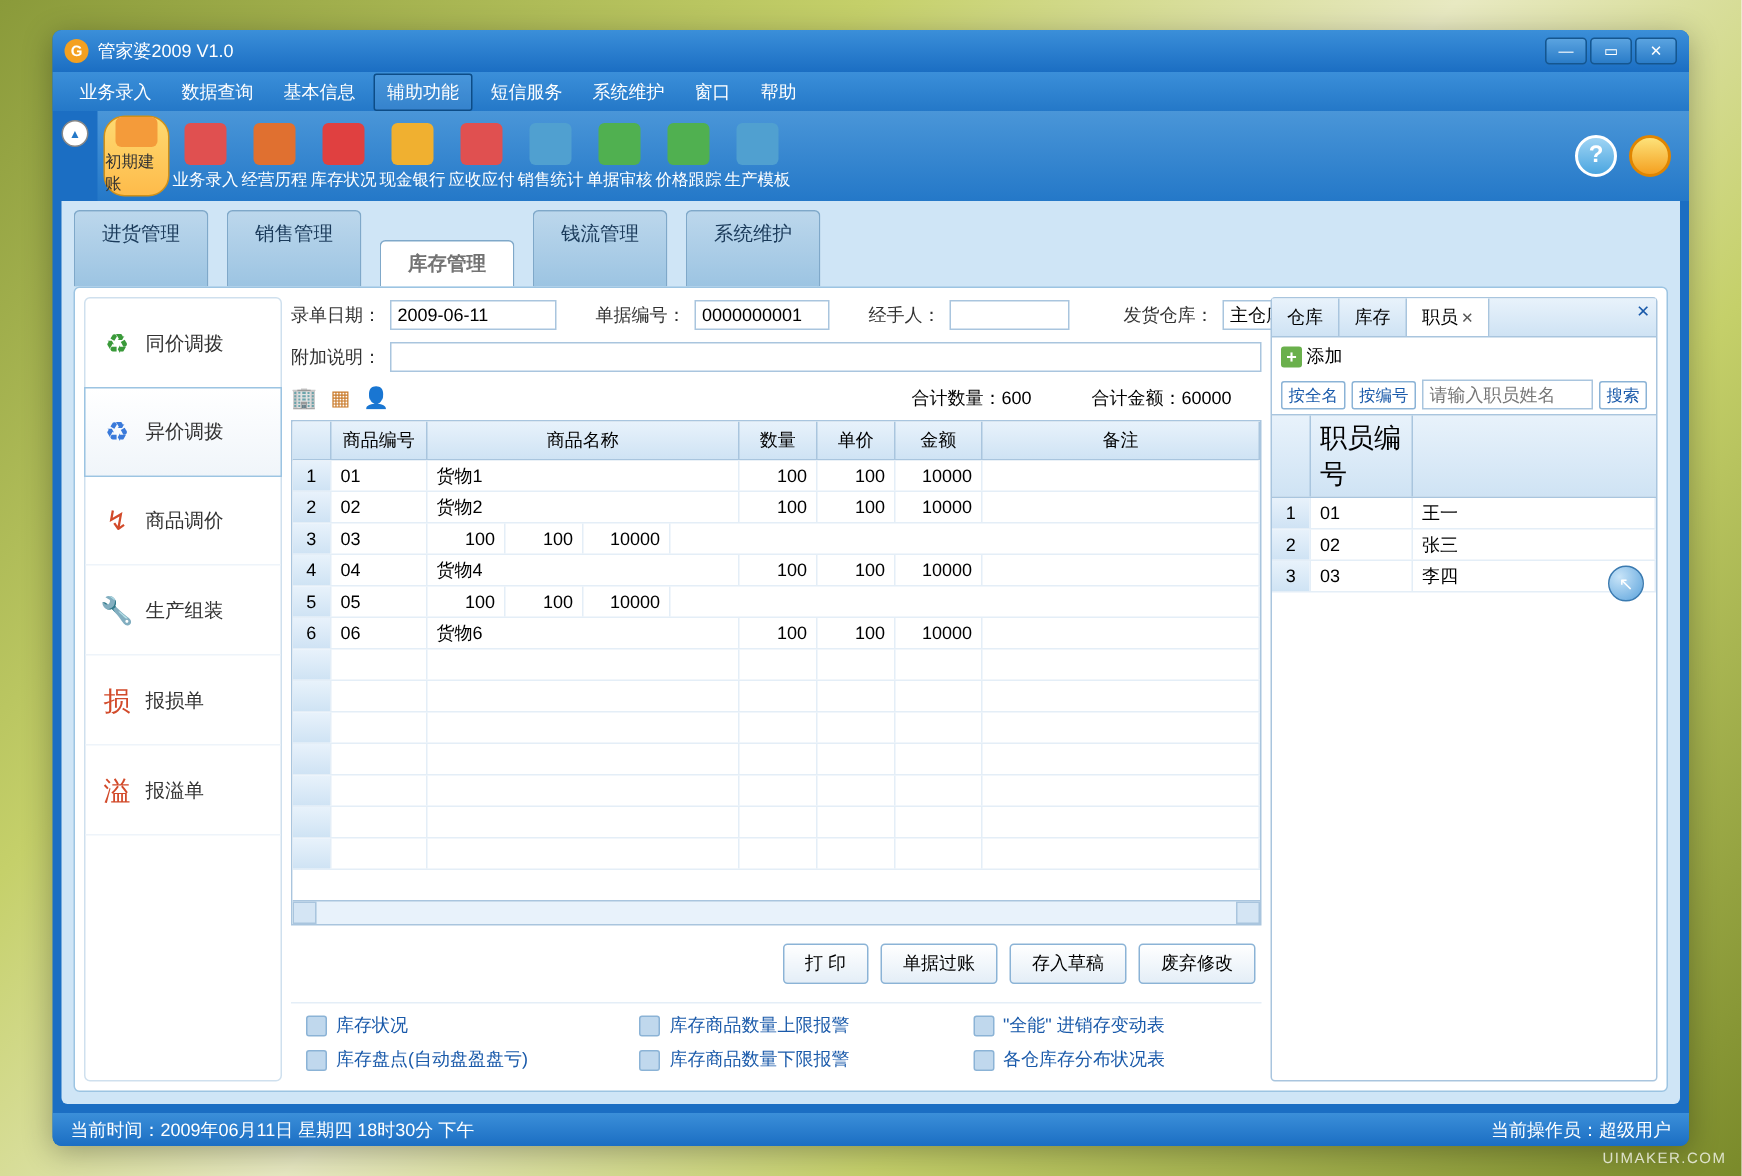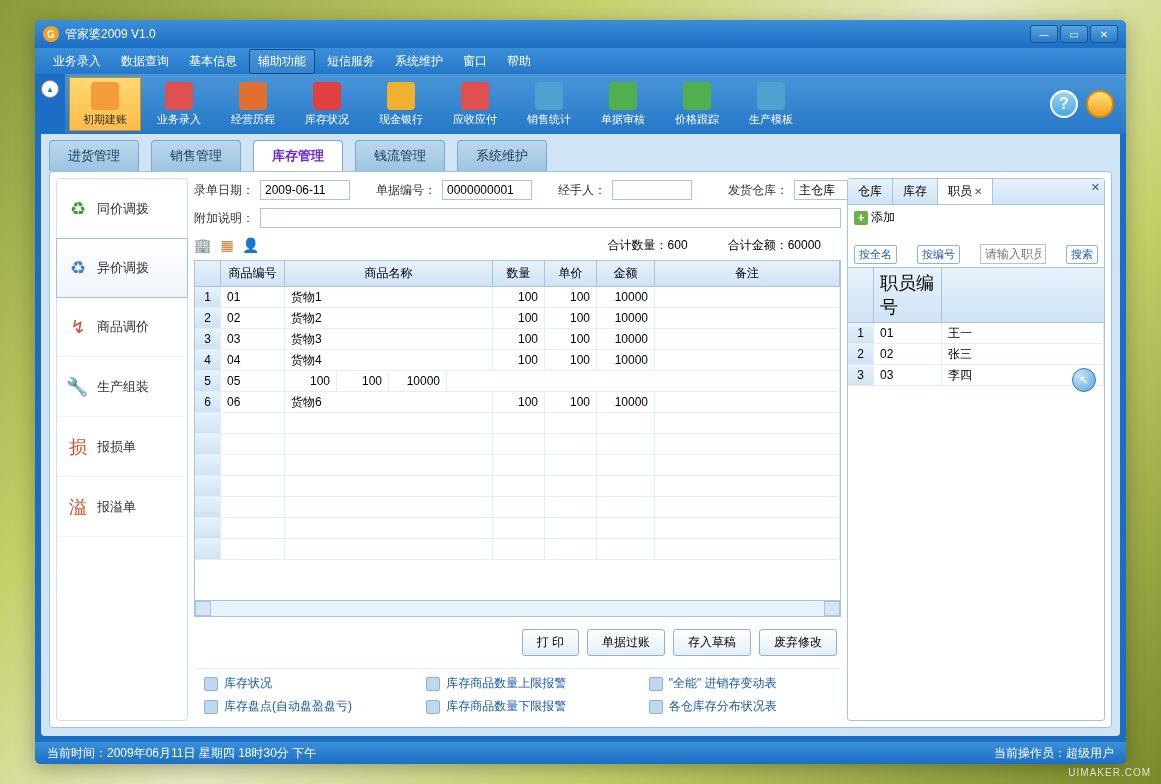--- a/index.html
+++ b/index.html
@@ -9,31 +9,31 @@
 .titlebar .app-icon { width: 16px; height: 16px; background: #f4a020; border-radius: 50%; margin-right: 6px; display: flex; align-items: center; justify-content: center; font-size: 10px; color: #fff; font-weight: bold; }
 .titlebar .title { flex: 1; font-size: 12px; }
 .titlebar .win-btns { display: flex; gap: 0; }
 .titlebar .win-btn { width: 28px; height: 18px; background: linear-gradient(to bottom,#5aa3e0,#2a7cc8); border: 1px solid #15568f; border-radius: 3px; margin-left: 2px; display: flex; align-items: center; justify-content: center; color: #fff; font-size: 10px; cursor: pointer; }
 .menubar { height: 26px; background: linear-gradient(to bottom,#3b8fd9,#2478c8); display: flex; align-items: center; padding: 0 10px; gap: 4px; color: #fff; }
 .menubar .menu-item { padding: 3px 8px; cursor: pointer; border-radius: 2px; }
 .menubar .menu-item.active { border: 1px solid #0d4c86; background: rgba(255,255,255,0.08); }
 .toolbar-wrap { display: flex; align-items: flex-start; }
 .collapse-btn { width: 18px; height: 18px; background: #fff; border: 1px solid #888; border-radius: 50%; margin: 6px 6px 0 6px; display: flex; align-items: center; justify-content: center; font-size: 8px; color: #2478c8; cursor: pointer; }
 .toolbar { flex: 1; height: 60px; background: linear-gradient(to bottom,#4a96d8,#2478c8); display: flex; align-items: center; padding: 0 4px; gap: 2px; }
-.tool-btn { width: 72px; height: 54px; display: flex; flex-direction: column; align-items: center; justify-content: center; color: #fff; cursor: pointer; border-radius: 0; gap: 2px; font-size: 11px; }
+.tool-btn { width: 44px; height: 54px; display: flex; flex-direction: column; align-items: center; justify-content: center; color: #fff; cursor: pointer; border-radius: 14px; gap: 2px; font-size: 11px; }
 .tool-btn.active { background: linear-gradient(to bottom,#feda71,#febb4a); color: #333; border: 1px solid #d09018; }
 .tool-btn .t-icon { width: 28px; height: 28px; border-radius: 4px; display: flex; align-items: center; justify-content: center; font-size: 16px; }
 .toolbar-right { margin-left: auto; display: flex; gap: 8px; padding-right: 8px; }
 .help-icon { width: 28px; height: 28px; border-radius: 50%; background: linear-gradient(to bottom,#9fd4f4,#4ba6e0); border: 2px solid #fff; display: flex; align-items: center; justify-content: center; color: #fff; font-weight: bold; font-size: 16px; cursor: pointer; }
 .gold-icon { width: 28px; height: 28px; border-radius: 50%; background: linear-gradient(to bottom,#fde27a,#f4a020); border: 2px solid #e08500; cursor: pointer; }
 
 .content-area { flex: 1; background: #cfe5f6; display: flex; flex-direction: column; margin: 0 6px 6px 6px; border-radius: 0 0 4px 4px; }
 .main-tabs { display: flex; gap: 12px; padding: 6px 8px 0 8px; }
 .main-tab { padding: 6px 18px; background: linear-gradient(to bottom,#bcd7ec,#9cc4e2); border: 1px solid #7fa8c9; border-bottom: none; border-radius: 4px 4px 0 0; cursor: pointer; font-size: 13px; color: #1a3a5a; }
-.main-tab.active { background: #fff; color: #6d28d9; font-weight: bold; }
+.main-tab.active { background: #fff; color: #737373; font-weight: bold; margin-top: 20px; }
 .main-body { flex: 1; background: #fff; margin: 0 8px 8px 8px; border: 1px solid #9cc4e2; border-radius: 4px; display: flex; padding: 6px; gap: 6px; overflow: hidden; }
 
 .left-nav { width: 132px; background: #fff; border: 1px solid #cfe0ee; border-radius: 4px; display: flex; flex-direction: column; }
 .nav-item { height: 60px; display: flex; align-items: center; gap: 8px; padding: 0 10px; border-bottom: 1px solid #eef4fa; cursor: pointer; font-size: 13px; color: #333; }
 .nav-item.active { background: linear-gradient(to bottom,#fff,#f0f5fa); border: 1px solid #9cc4e2; margin: -1px; }
 .nav-item .n-icon { width: 22px; height: 22px; display: flex; align-items: center; justify-content: center; font-size: 18px; }
 
 .center-panel { flex: 1; display: flex; flex-direction: column; gap: 4px; min-width: 0; }
 .form-row { display: flex; align-items: center; gap: 6px; padding: 2px 0; font-size: 12px; color: #333; }
 .form-row label { white-space: nowrap; }
@@ -62,21 +62,21 @@
 
 .right-panel { width: 258px; border: 1px solid #a9c5de; border-radius: 3px; display: flex; flex-direction: column; background: #fff; position: relative; }
 .right-panel .close-x { position: absolute; top: 2px; right: 4px; font-size: 11px; cursor: pointer; color: #1a5aaa; }
 .r-tabs { display: flex; background: linear-gradient(to bottom,#e8f2fb,#cfe3f4); border-bottom: 1px solid #a9c5de; }
 .r-tab { padding: 4px 10px; border-right: 1px solid #a9c5de; cursor: pointer; font-size: 12px; display: flex; align-items: center; gap: 2px; }
 .r-tab.active { background: #fff; }
 .r-tab .tx { font-size: 10px; color: #555; }
 .r-toolbar { padding: 4px 6px; display: flex; align-items: center; gap: 4px; }
 .add-btn { display: flex; align-items: center; gap: 3px; cursor: pointer; font-size: 12px; }
 .add-btn .plus { width: 14px; height: 14px; background: #6ab04c; border-radius: 2px; color: #fff; display: flex; align-items: center; justify-content: center; font-size: 12px; font-weight: bold; }
-.r-filter { padding: 3px 6px; display: flex; align-items: center; gap: 20px; margin-top: 11px; }
+.r-filter { padding: 3px 6px; display: flex; align-items: center; gap: 4px; }
 .r-filter .fbtn { padding: 1px 4px; border: 1px solid #8bb3d6; border-radius: 2px; font-size: 11px; color: #1a5aaa; cursor: pointer; background: #fff; }
 .r-filter input { flex: 1; border: 1px solid #a9c5de; height: 20px; padding: 0 4px; font-size: 12px; min-width: 0; }
 .r-grid-head { display: flex; background: linear-gradient(to bottom,#e8f2fb,#cfe3f4); border-top: 1px solid #a9c5de; border-bottom: 1px solid #a9c5de; }
 .r-grid-head .rgh { border-right: 1px solid #a9c5de; padding: 3px 6px; font-size: 18px; }
 .r-grid-body { flex: 1; overflow: auto; position: relative; }
 .r-row { display: flex; border-bottom: 1px solid #e4eef7; height: 21px; align-items: center; }
 .r-row .rc { border-right: 1px solid #e4eef7; padding: 0 6px; font-size: 12px; height: 100%; display: flex; align-items: center; }
 .r-row .rc.idx { background: linear-gradient(to bottom,#e8f2fb,#cfe3f4); justify-content: center; }
 .cursor-bubble { position: absolute; right: 8px; top: 45px; width: 24px; height: 24px; border-radius: 50%; background: radial-gradient(circle at 30% 30%, #c8e4f8, #5ba3dc); border: 1px solid #3a7ab0; display: flex; align-items: center; justify-content: center; color: #fff; font-size: 12px; }
 
@@ -197,21 +197,21 @@
           </div>
           <div class="nav-item">
             <span class="n-icon" style="color: rgb(210, 74, 42);">溢</span>
             <span>报溢单</span>
           </div>
         </div>
 
       <div class="center-panel">
         <div class="form-row">
           <label>录单日期：</label>
-          <input style="width: 90px;" value="2009-06-11">
+          <input style="width: 111px;" value="2009-06-11">
           <label style="margin-left:20px">单据编号：</label>
           <input style="width: 90px;" value="0000000001">
           <label style="margin-left:20px">经手人：</label>
           <input style="width: 80px;" value="">
           <label style="margin-left:30px">发货仓库：</label>
           <input style="width: 70px;" value="主仓库">
         </div>
         <div class="form-row">
           <label>附加说明：</label>
           <input style="flex: 1 1 0%;">
@@ -251,21 +251,20 @@
                 <div class="gc w-code">02</div>
                 <div class="gc w-name">货物2</div>
                 <div class="gc w-qty num">100</div>
                 <div class="gc w-price num">100</div>
                 <div class="gc w-amt num">10000</div>
                 <div class="gc w-note"></div>
               </div>
               <div class="grid-row">
                 <div class="gc w-idx idx">3</div>
                 <div class="gc w-code">03</div>
-                <div class="gc w-name">货物3</div>
                 <div class="gc w-qty num">100</div>
                 <div class="gc w-price num">100</div>
                 <div class="gc w-amt num">10000</div>
                 <div class="gc w-note"></div>
               </div>
               <div class="grid-row">
                 <div class="gc w-idx idx">4</div>
                 <div class="gc w-code">04</div>
                 <div class="gc w-name">货物4</div>
                 <div class="gc w-qty num">100</div>

